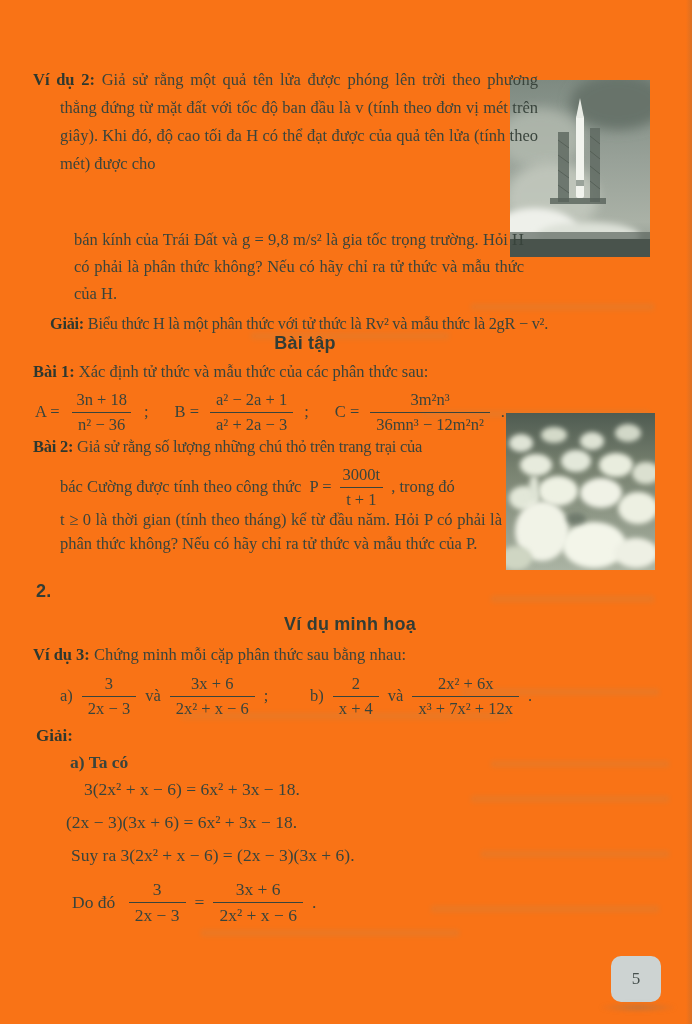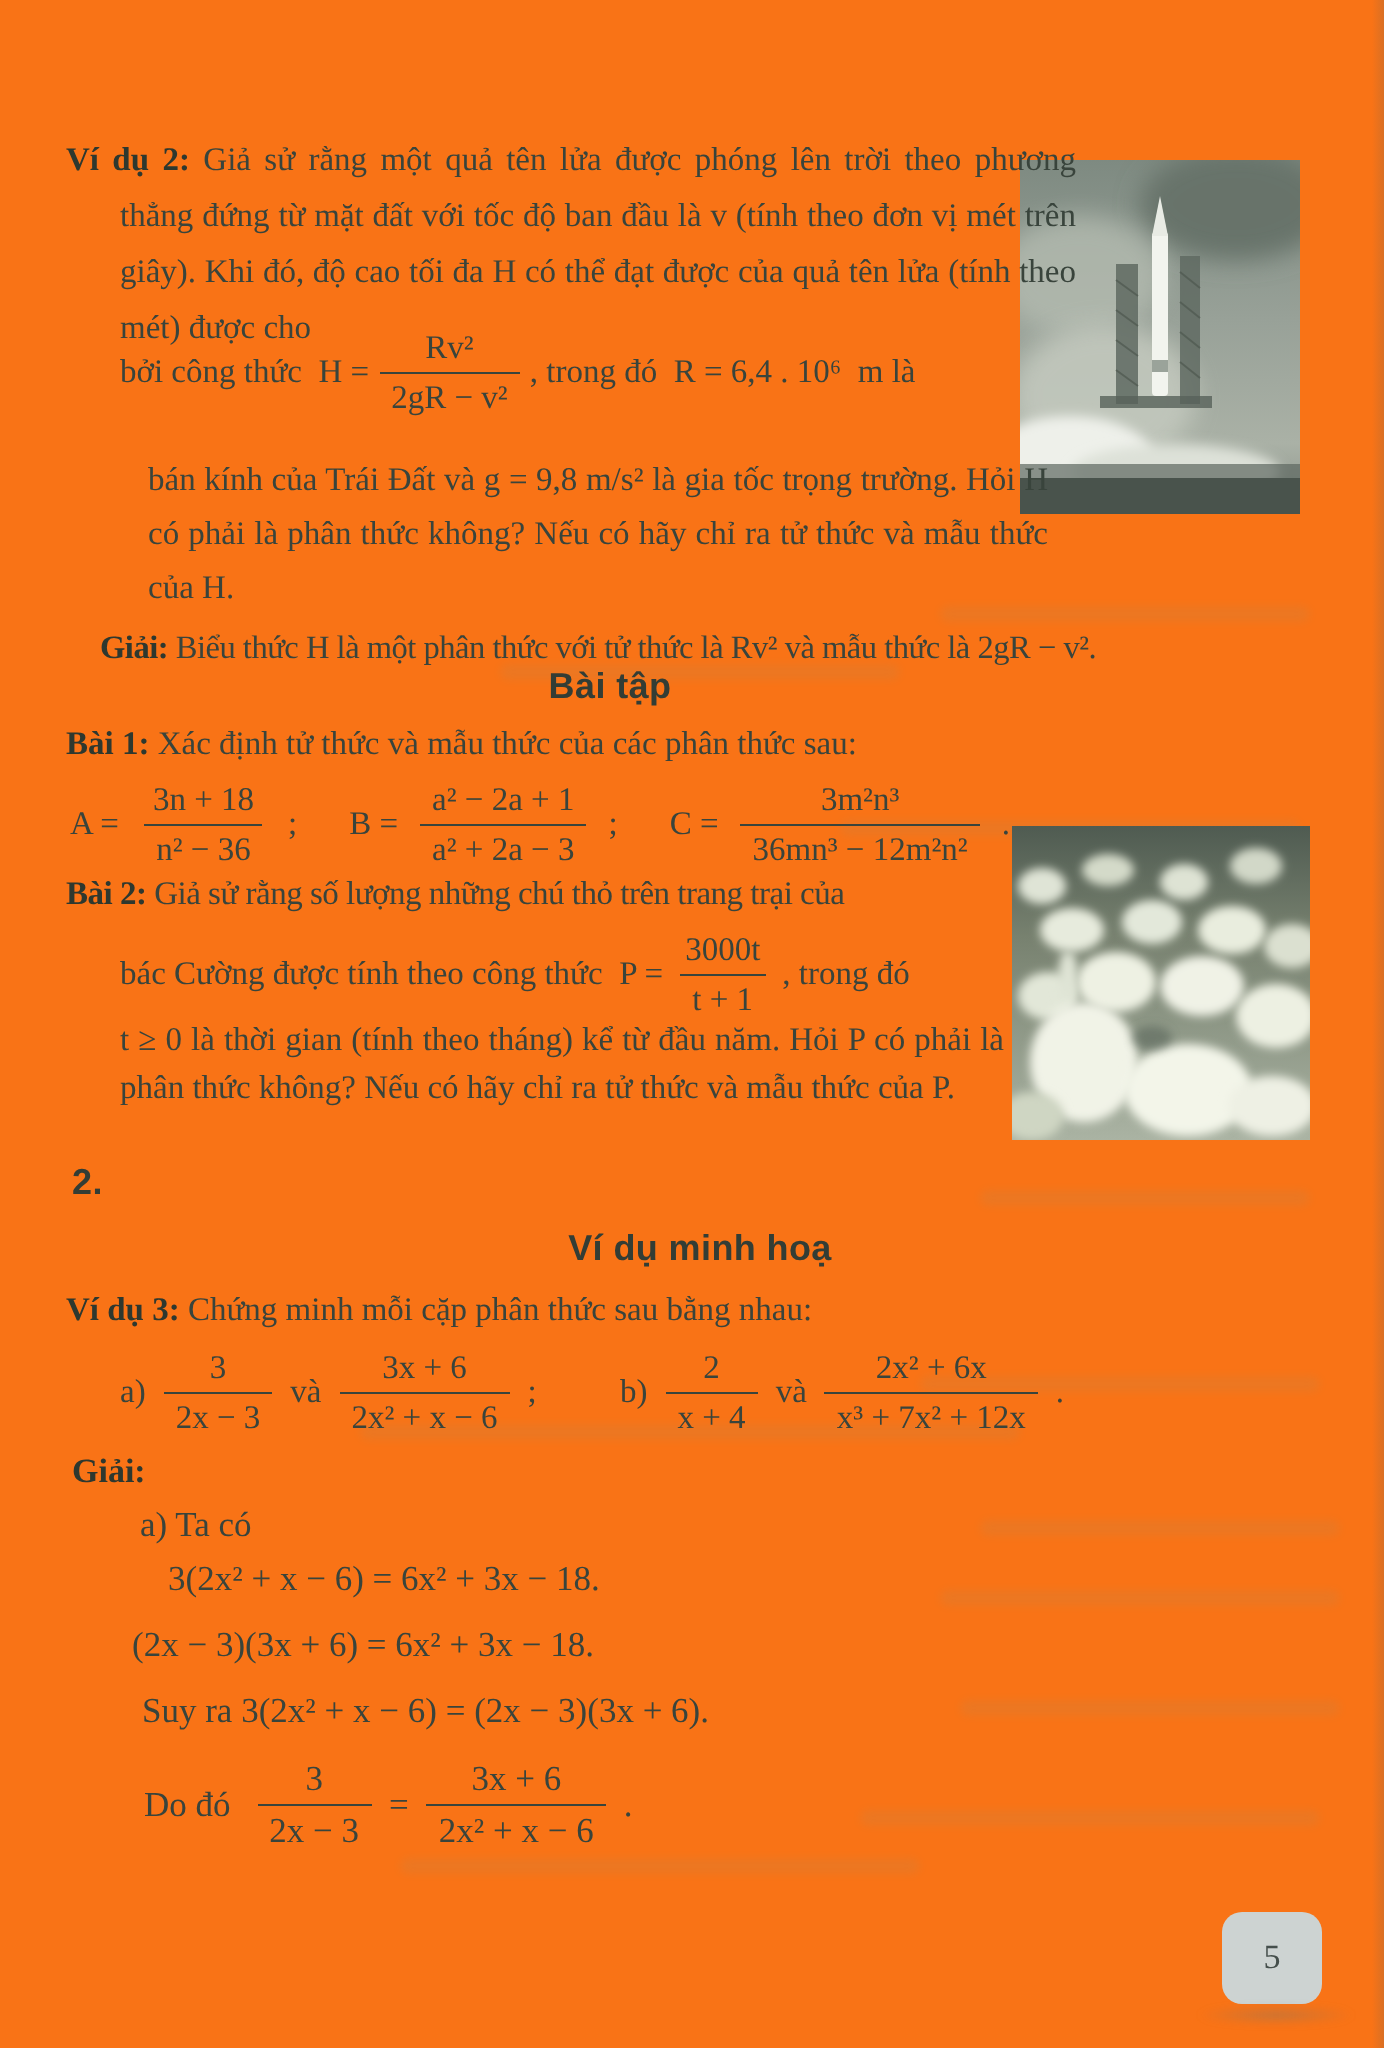--- a/index.html
+++ b/index.html
@@ -131,28 +131,20 @@
       <ellipse cx="88" cy="132" rx="32" ry="23" fill="#f3f5e9" filter="url(#rb)"></ellipse>
       <ellipse cx="70" cy="106" rx="10" ry="6" fill="#4f5b51" filter="url(#rb)" opacity=".5"></ellipse>
       <ellipse cx="130" cy="140" rx="22" ry="15" fill="#eef0e4" filter="url(#rb)"></ellipse>
       <ellipse cx="10" cy="145" rx="16" ry="12" fill="#cfd6c3" filter="url(#rb)"></ellipse>
     </svg>
   </div>
 
   <p class="abs body-text hang" style="left:33px;top:66px;width:478px;margin:0;"><b class="lbl">Ví dụ 2:</b>
     <span>Giả sử rằng một quả tên lửa được phóng lên trời theo phương thẳng đứng từ mặt đất với tốc độ ban đầu là v (tính theo đơn vị mét trên giây). Khi đó, độ cao tối đa H có thể đạt được của quả tên lửa (tính theo mét) được cho</span></p>
 
-  <div class="abs mathline" style="left:60px;top:160px;height:52px;">
-    <span>bởi công thức  H =</span>
-    <span class="frac">
-      <span class="num">Rv²</span>
-      <span class="den">2gR − v²</span>
-    </span>
-    <span>, trong đó  R = 6,4 . 10⁶  m là</span>
-  </div>
 
   <p class="abs body-text" style="left:60px;top:212px;width:450px;margin:14px;line-height:27px;">
     <span>bán kính của Trái Đất và  g = 9,8 m/s²  là gia tốc trọng trường. Hỏi  H  có phải là phân thức không? Nếu có hãy chỉ ra tử thức và mẫu thức của H.</span></p>
 
   <p class="abs nowrap tight" style="left:33px;top:297px;width:650px;margin:17px;font-size:16.3px;"><b class="lbl">Giải:</b>
     <span>Biểu thức  H  là một phân thức với tử thức là  Rv²  và mẫu thức là  2gR − v².</span></p>
 
   <div class="abs h-sans centered" style="left:305px;top:333px;">Bài tập</div>
 
   <p class="abs nowrap" style="left:33px;top:362px;margin:0;font-size:16.5px;"><b class="lbl">Bài 1:</b>
@@ -228,21 +220,21 @@
     <span>và</span>
     <span class="frac">
       <span class="num">2x² + 6x</span>
       <span class="den">x³ + 7x² + 12x</span>
     </span>
     <span>.</span>
   </div>
 
   <b class="abs lbl" style="left:36px;top:726px;font-size:17px;">Giải:</b>
 
-  <div class="abs eq" style="left:70px;top:752px;">a)  Ta có</div>
+  <div class="abs eq" style="left:70px;top:752px;font-weight:bold;">a)  Ta có</div>
 
   <div class="abs eq" style="left:84px;top:779px;">3(2x² + x − 6) = 6x² + 3x − 18.</div>
 
   <div class="abs eq" style="left:66px;top:812px;">(2x − 3)(3x + 6) = 6x² + 3x − 18.</div>
 
   <div class="abs eq" style="left:71px;top:845px;"><span>Suy ra </span><span>3(2x² + x − 6) = (2x − 3)(3x + 6).</span></div>
 
   <div class="abs mathline" style="left:72px;top:875px;height:54px;font-size:17.5px;gap:4px;">
     <span>Do đó </span>
     <span class="frac">

